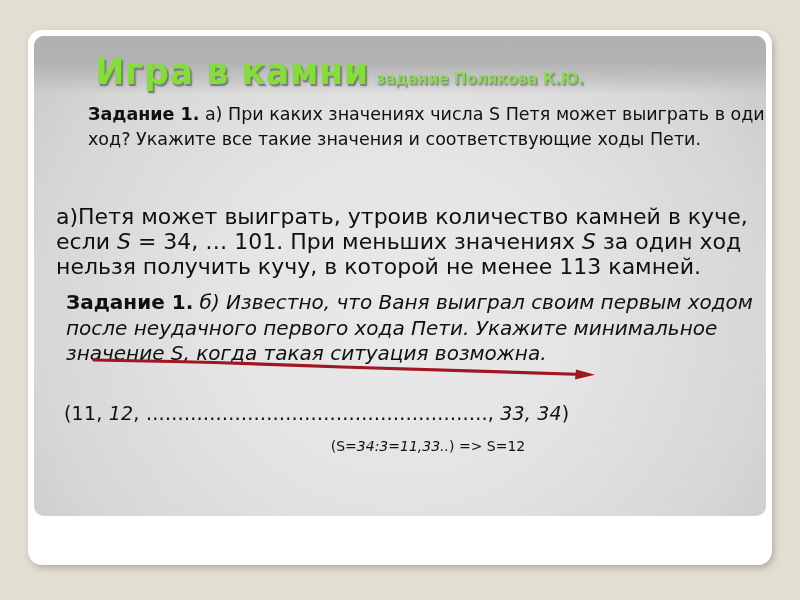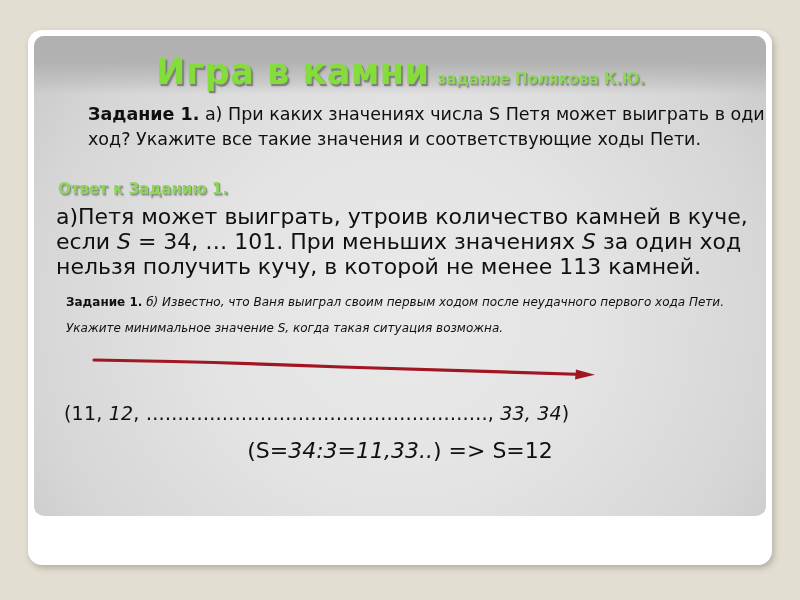--- a/index.html
+++ b/index.html
@@ -58,21 +58,21 @@
         rgba(190,190,190,0.0) 100%);
     pointer-events: none;
   }
 
   
   #title-row {
     position: absolute;
     left: 0;
     top: 16px;
     width: 611px;
-    text-align: right;
+    text-align: center;
     white-space: nowrap;
   }
   #slide-title {
     font-family: "DejaVu Sans", sans-serif;
     font-size: 35px;
     font-weight: bold;
     color: #85dd3c;
     text-shadow: 1.5px 1.5px 0px #7f7f7f, 2px 2px 2px rgba(90,90,90,0.55);
     letter-spacing: 0.5px;
     vertical-align: baseline;
@@ -117,21 +117,21 @@
     top: 168px;
     width: 700px;
     font-size: 22px;
     line-height: 25px;
   }
 
   #task1b {
     left: 32px;
     top: 254px;
     width: 690px;
-    font-size: 12px;
+    font-size: 20px;
     line-height: 25.5px;
     font-style: italic;
   }
   #task1b .b { font-style: normal; font-weight: bold; }
 
   
   #red-underline {
     position: absolute;
     left: 58px;
     top: 320px;
@@ -152,41 +152,41 @@
     font-style: normal;
     letter-spacing: 0px;
   }
 
   
   #formula-line {
     left: 0px;
     top: 402px;
     width: 732px;
     text-align: center;
-    font-size: 22px;
+    font-size: 14px;
+    padding-left: 28px;
   }
 </style>
 </head>
 <body>
 
 <div id="slide-frame">
 
   <div id="content-panel">
 
     <div id="panel-top-band"></div>
 
     <div id="title-row">
       <span id="slide-title">Игра в камни</span><span id="slide-subtitle">задание Полякова К.Ю.</span>
     </div>
 
     <div class="txt" id="task1a">
       <span class="b">Задание 1.</span><span> а) При каких значениях числа S Петя может выиграть в один ход? Укажите все такие значения и соответствующие ходы Пети.</span>
     </div>
 
-    <div class="txt" id="answer-heading">Ответ к Заданию 1.</div>
 
     <div class="txt" id="answer-body">
       <span>а)Петя может выиграть, утроив количество камней в куче, если </span><span class="i">S</span><span> = 34, … 101. При меньших значениях </span><span class="i">S</span><span> за один ход нельзя получить кучу, в которой не менее 113 камней.</span>
     </div>
 
     <div class="txt" id="task1b">
       <span class="b">Задание 1.</span><span> б) Известно, что Ваня выиграл своим первым ходом после неудачного первого хода Пети. Укажите минимальное значение S, когда такая ситуация возможна.</span>
     </div>
 
     <svg id="red-underline" viewBox="0 0 520 26">

